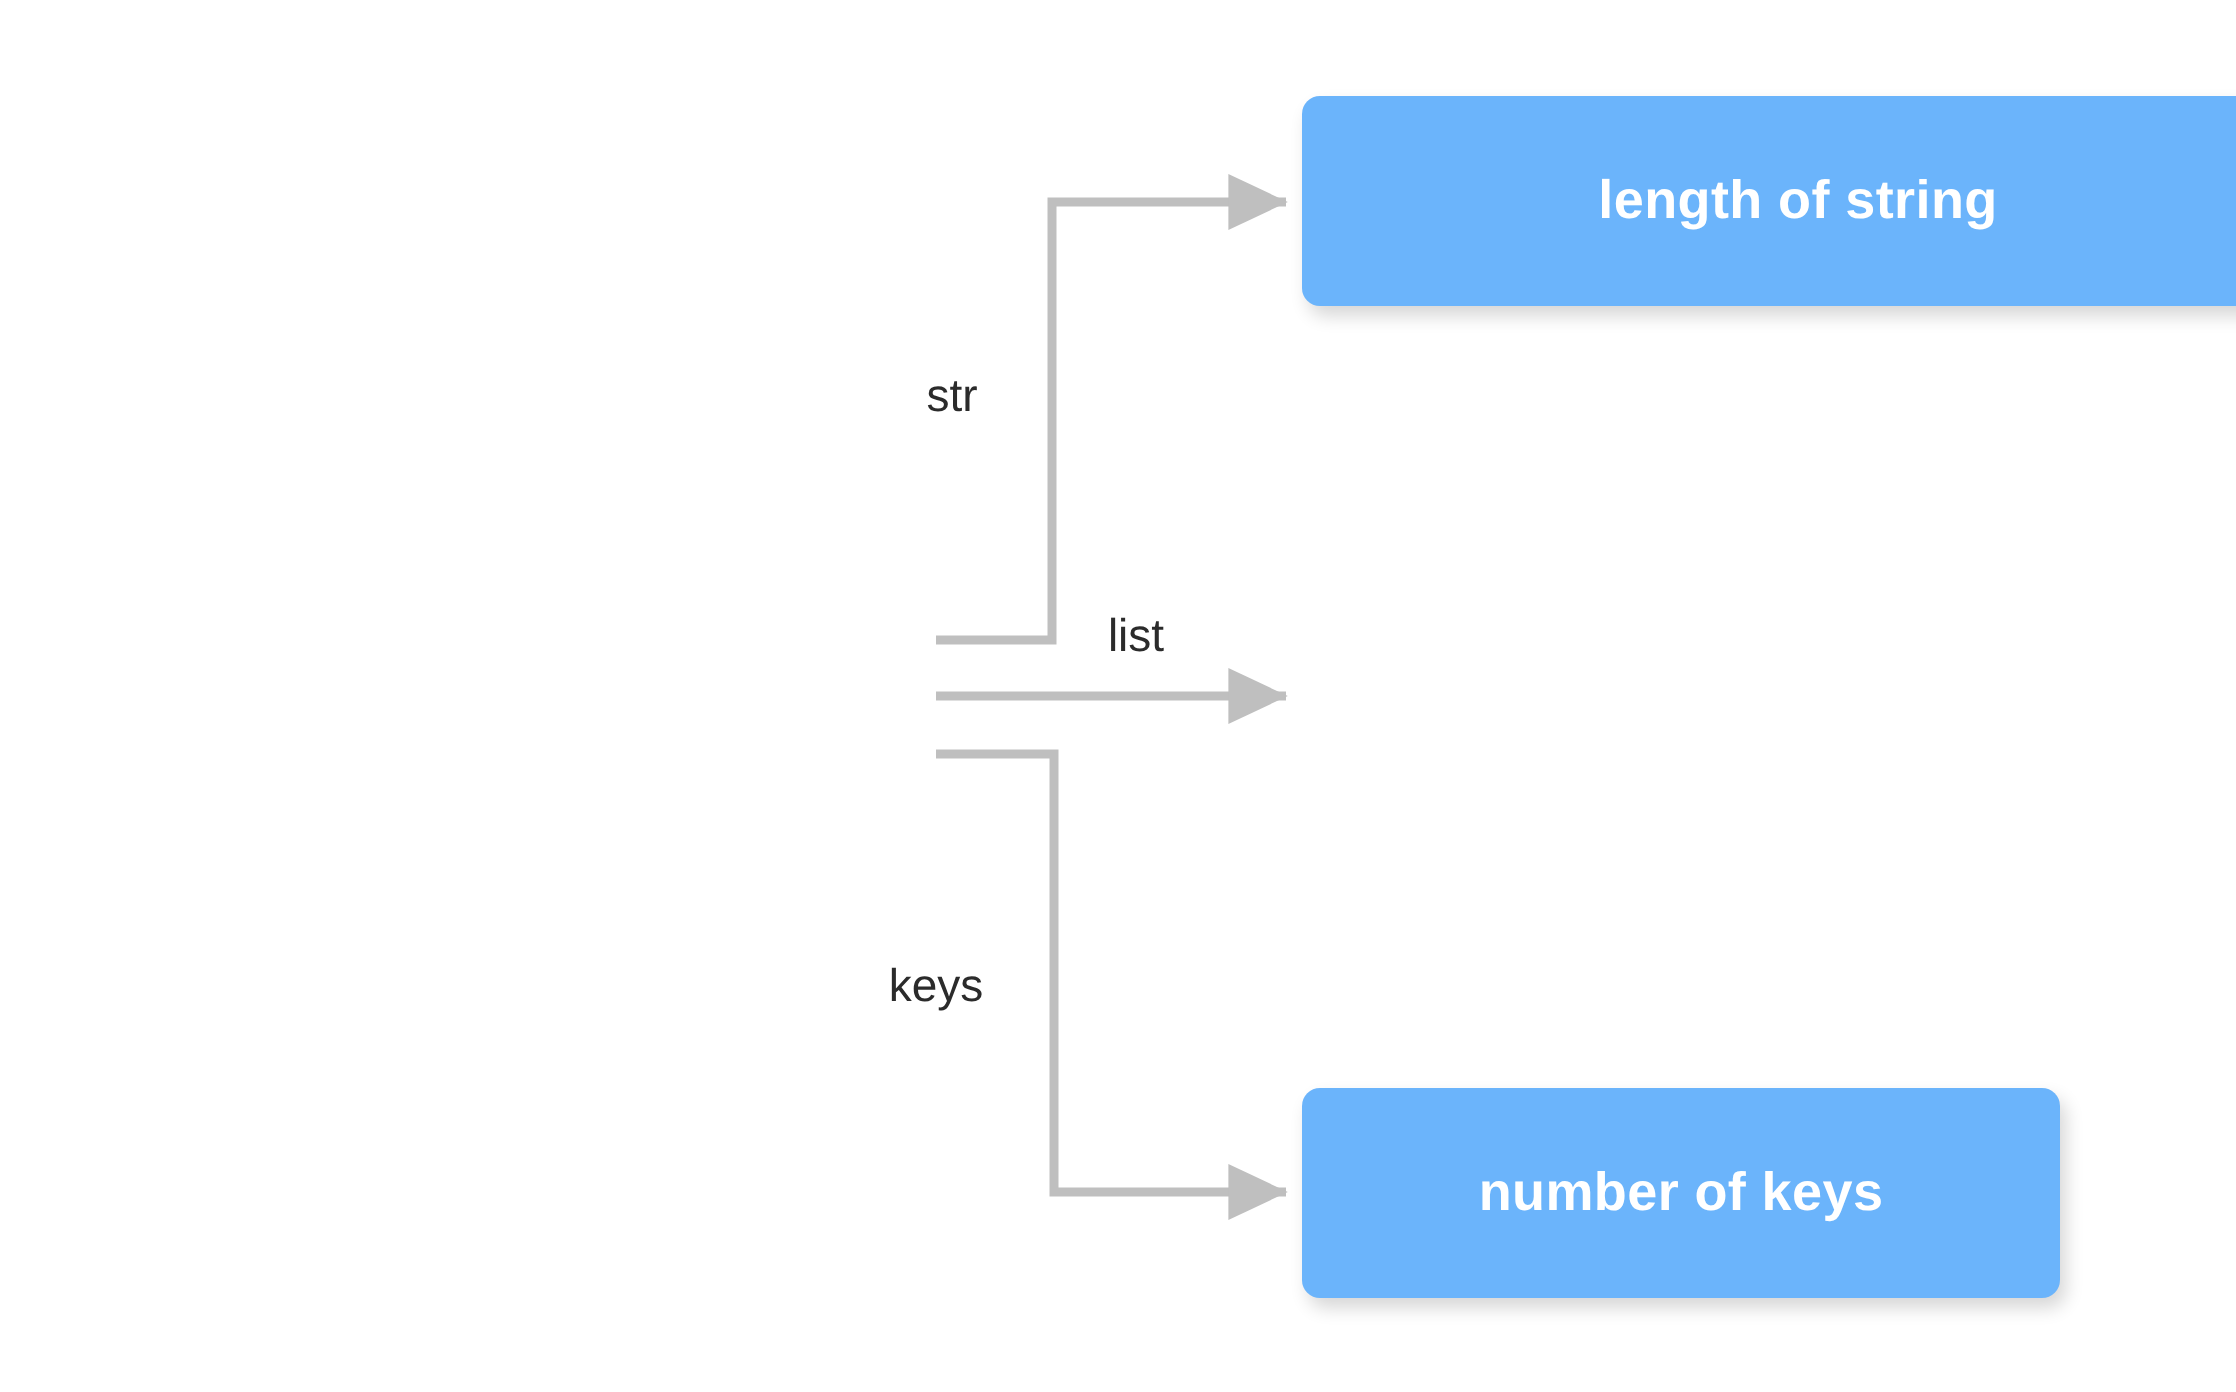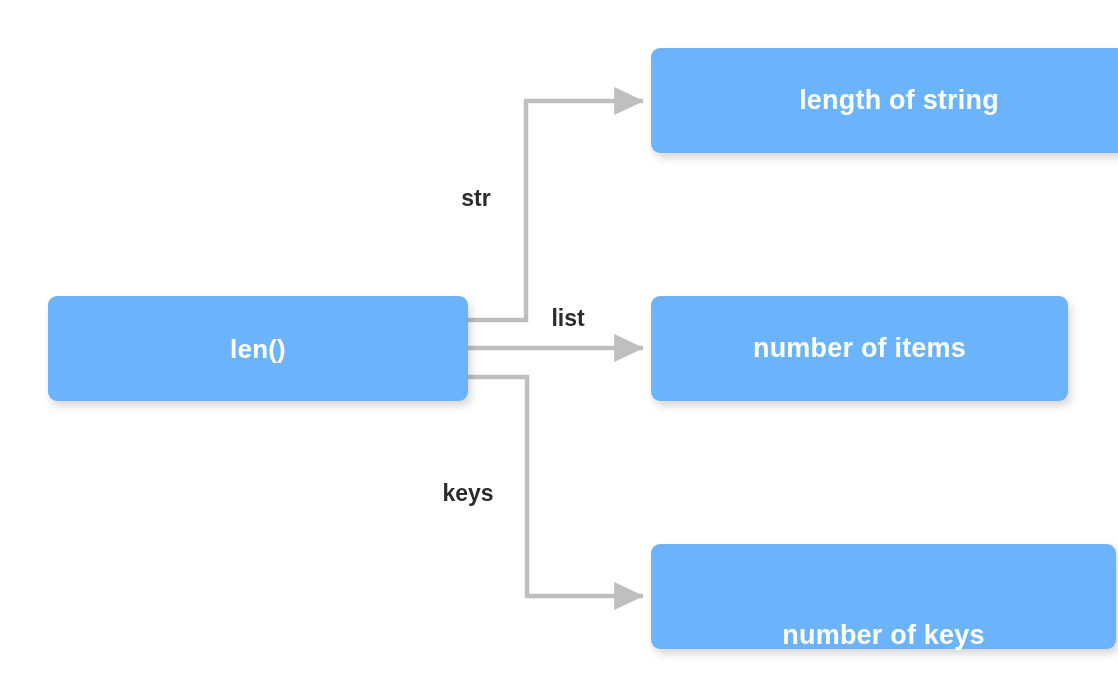--- a/index.html
+++ b/index.html
@@ -40,37 +40,37 @@
     letter-spacing: 0.2px;
     line-height: 1;
     text-align: center;
     white-space: nowrap;
   }
 
   #node-len      { left: 48px;  top: 296px; width: 420px; height: 105px; }
   #node-len .node-label { font-size: 26px; }
   #node-string   { left: 651px; top: 48px;  width: 496px; height: 105px; }
   #node-items    { left: 651px; top: 296px; width: 417px; height: 105px; }
-  #node-keys     { left: 651px; top: 544px; width: 465px; height: 105px; align-items: flex-end; }
+  #node-keys     { left: 651px; top: 544px; width: 379px; height: 105px; }
 
   
   #edges {
     position: absolute;
     left: 0;
     top: 0;
     width: 1118px;
     height: 696px;
     z-index: 1;
   }
 
   
   .edge-label {
     position: absolute;
     color: #2B2B2B;
-    font-weight: bold;
+    font-weight: normal;
     font-size: 23px;
     line-height: 1;
     white-space: nowrap;
     transform: translate(-50%, -50%);
     z-index: 2;
     background: #ffffff;
     padding: 1px 4px;
   }
   #label-str  { left: 476px; top: 198px; }
   #label-list { left: 568px; top: 318px; }
@@ -94,31 +94,25 @@
 
     <g>
       <path d="M 468 348 L 643 348" fill="none" stroke="#BFBFBF" stroke-width="4.5" stroke-linecap="butt" marker-end="url(#arrowhead)"></path>
     </g>
 
     <g>
       <path d="M 468 377 L 527 377 L 527 596 L 643 596" fill="none" stroke="#BFBFBF" stroke-width="4.5" stroke-linecap="butt" stroke-linejoin="miter" marker-end="url(#arrowhead)"></path>
     </g>
   </svg>
 
-  <div class="node" id="node-len">
-    <span class="node-label">len()</span>
-  </div>
 
   <div class="node" id="node-string">
     <span class="node-label">length of string</span>
   </div>
 
-  <div class="node" id="node-items">
-    <span class="node-label">number of items</span>
-  </div>
 
   <div class="node" id="node-keys">
     <span class="node-label">number of keys</span>
   </div>
 
   <div class="edge-label" id="label-str">str</div>
   <div class="edge-label" id="label-list">list</div>
   <div class="edge-label" id="label-dict">keys</div>
 
 </div>

